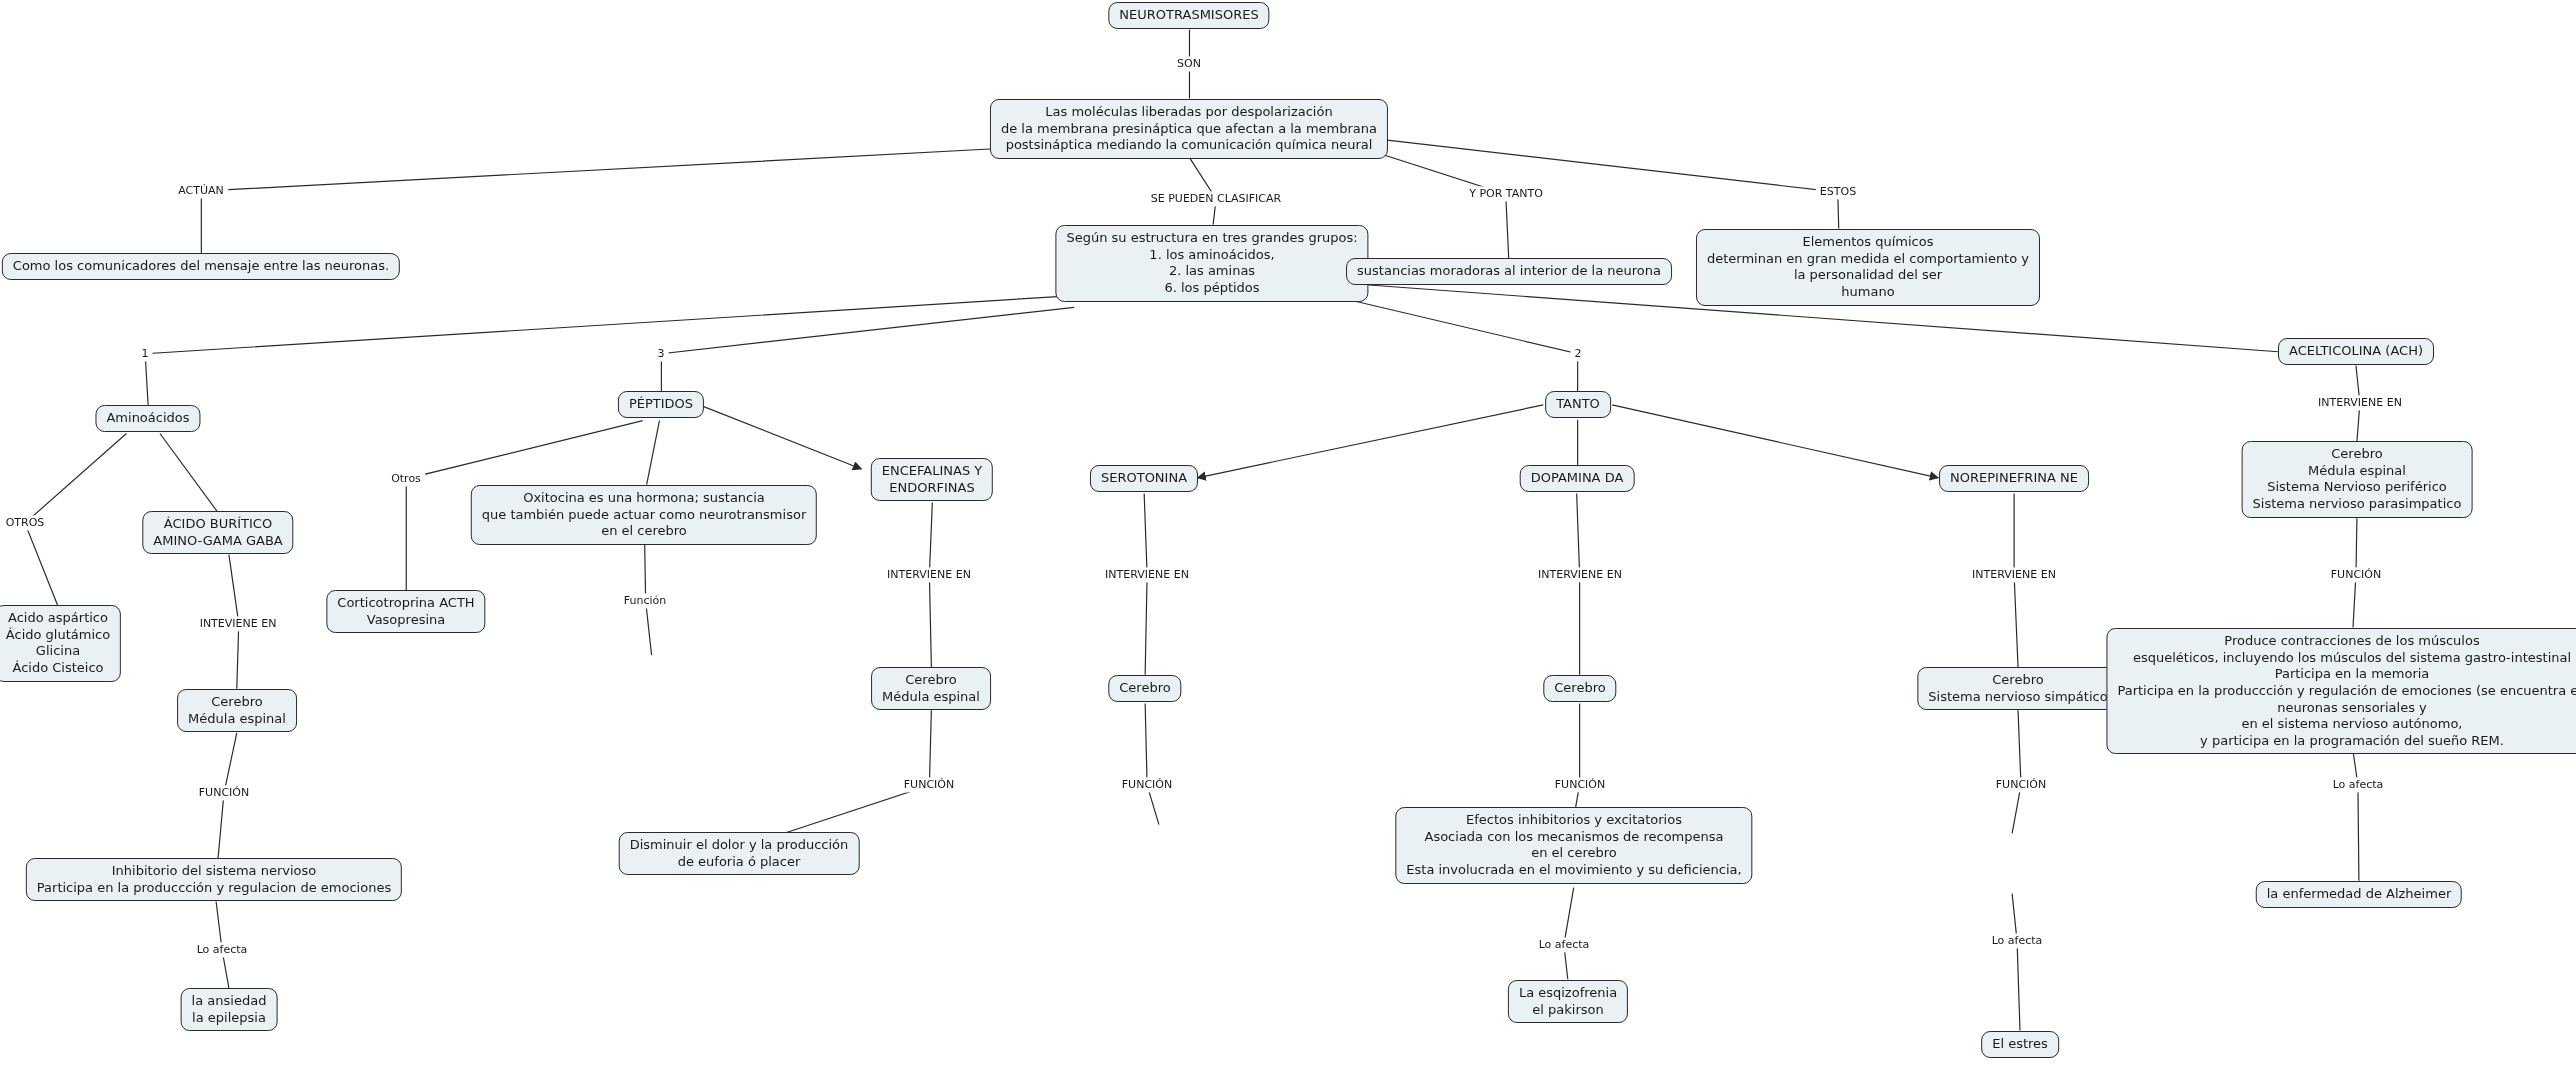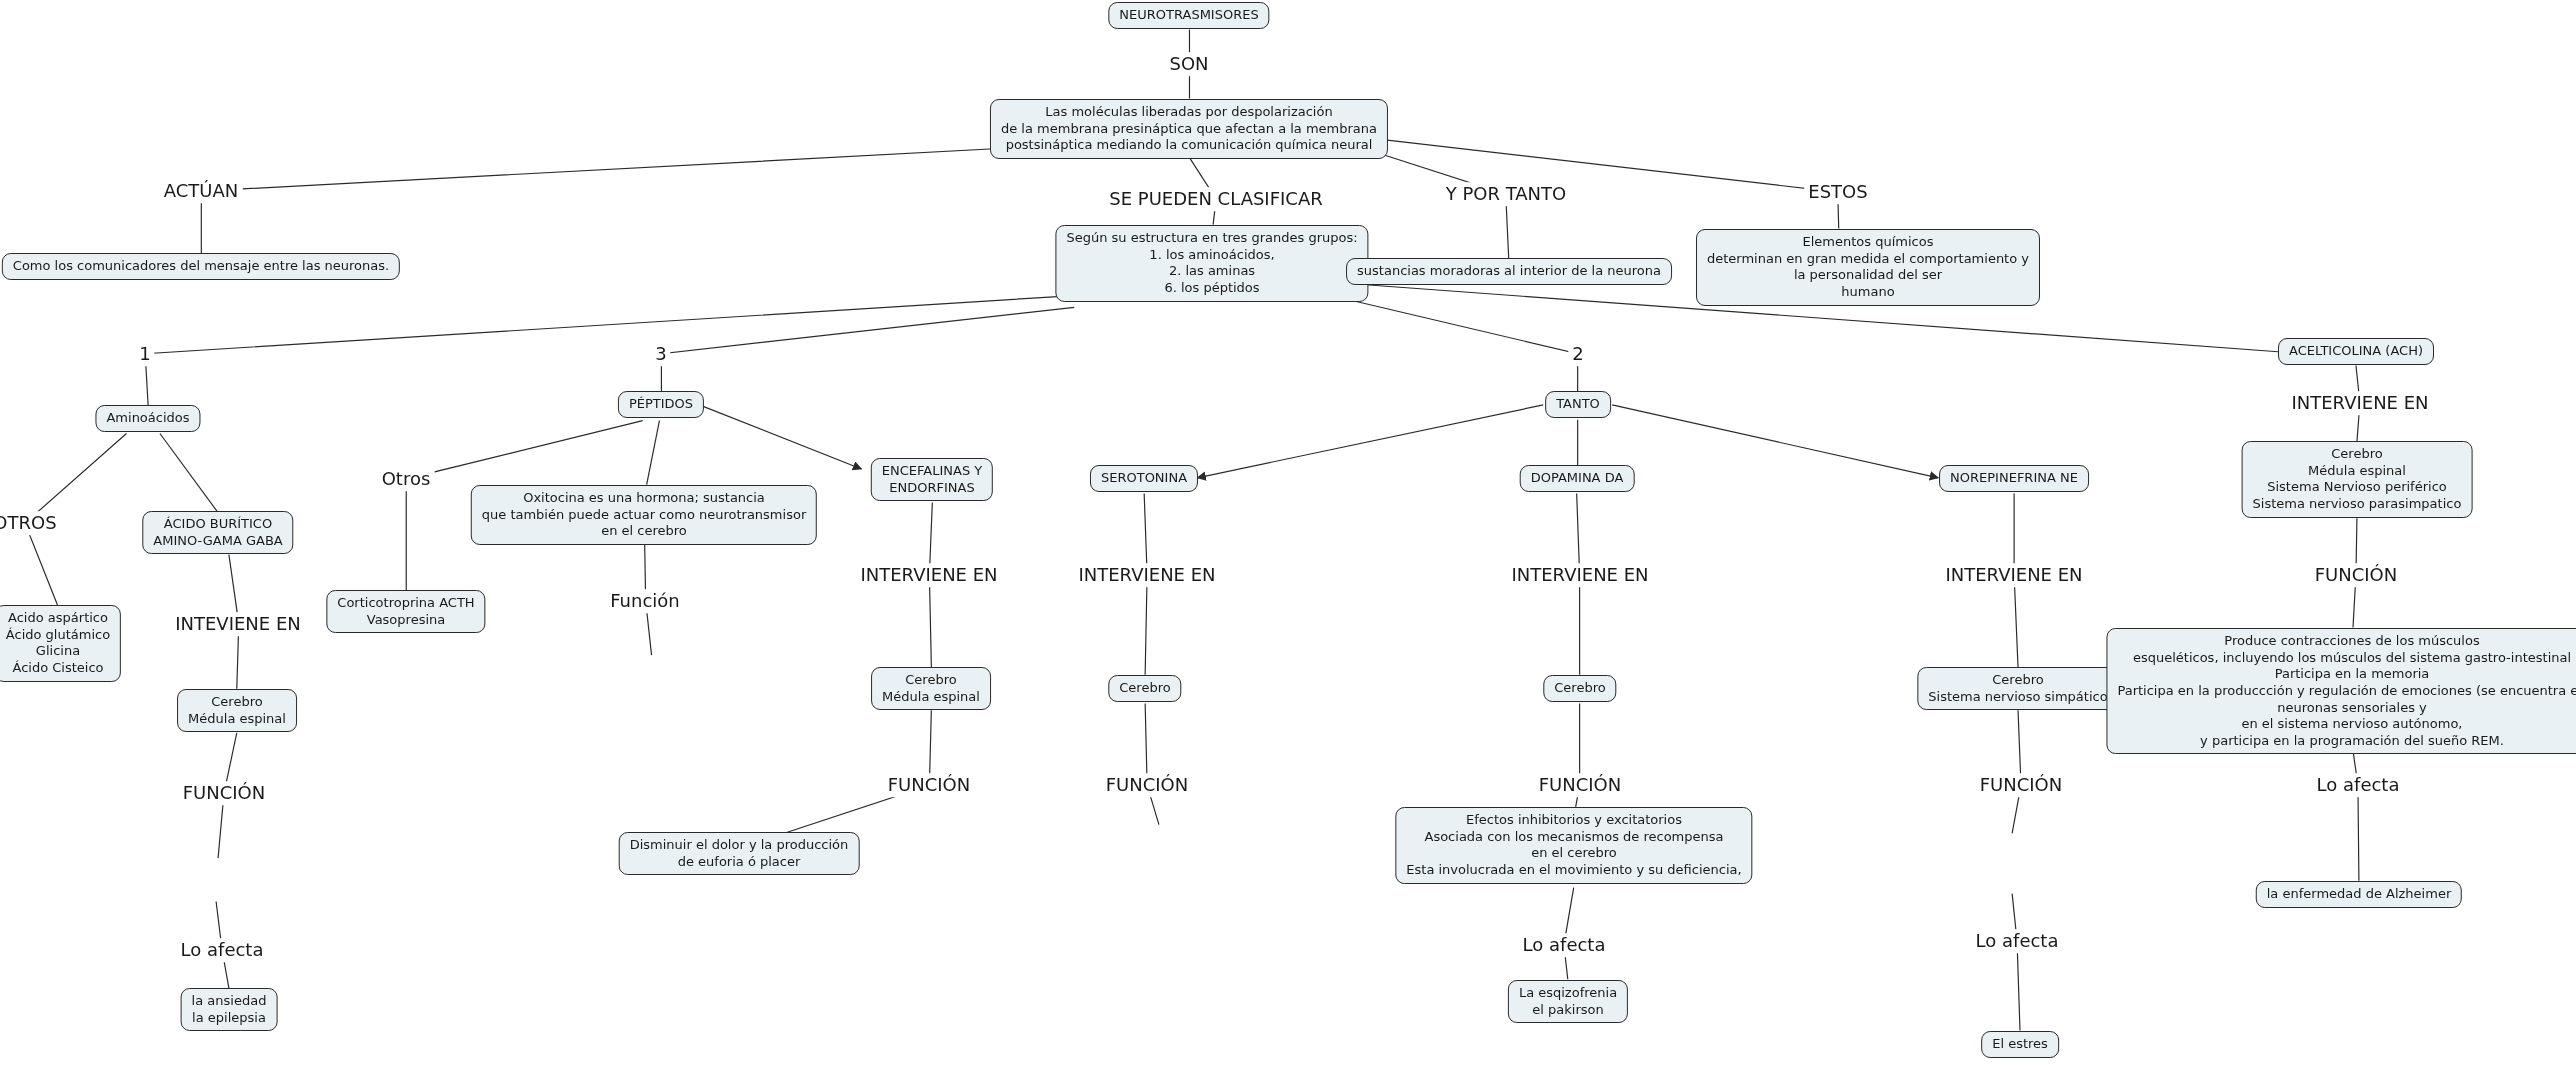--- a/index.html
+++ b/index.html
@@ -23,21 +23,21 @@
     line-height:1.28;
     text-align:center;
     white-space:pre;
     box-sizing:border-box;
   }
   .lbl{
     position:absolute;
     transform:translate(-50%,-50%);
     background:var(--background,#ffffff);
     padding:1px 4px;
-    font-size:18px;
+    font-size:11px;
     line-height:1.2;
     white-space:nowrap;
     text-align:center;
   }
   polyline,line{fill:none;stroke:var(--line,#2a2a2a);stroke-width:1.2;}
   #arrowhead path{fill:var(--line,#2a2a2a);}
 </style>
 </head>
 <body>
 
@@ -104,20 +104,22 @@
   <div class="node" style="left:1578px;top:391px">TANTO</div>
   <div class="node" style="left:2356px;top:338px">ACELTICOLINA (ACH)</div>
   <div class="node" style="left:58px;top:605px">Acido aspártico
 Ácido glutámico
 Glicina
 Ácido Cisteico</div>
   <div class="node" style="left:218px;top:511px">ÁCIDO BURÍTICO
 AMINO-GAMA GABA</div>
   <div class="node" style="left:237px;top:689px">Cerebro
 Médula espinal</div>
+  <div class="node" style="left:214px;top:858px">Inhibitorio del sistema nervioso
+Participa en la produccción y regulacion de emociones</div>
   <div class="node" style="left:229px;top:988px">la ansiedad
 la epilepsia</div>
   <div class="node" style="left:406px;top:590px">Corticotroprina ACTH
 Vasopresina</div>
   <div class="node" style="left:644px;top:485px">Oxitocina es una hormona; sustancia
 que también puede actuar como neurotransmisor
 en el cerebro</div>
   <div class="node" style="left:932px;top:458px">ENCEFALINAS Y
 ENDORFINAS</div>
   <div class="node" style="left:931px;top:667px">Cerebro

